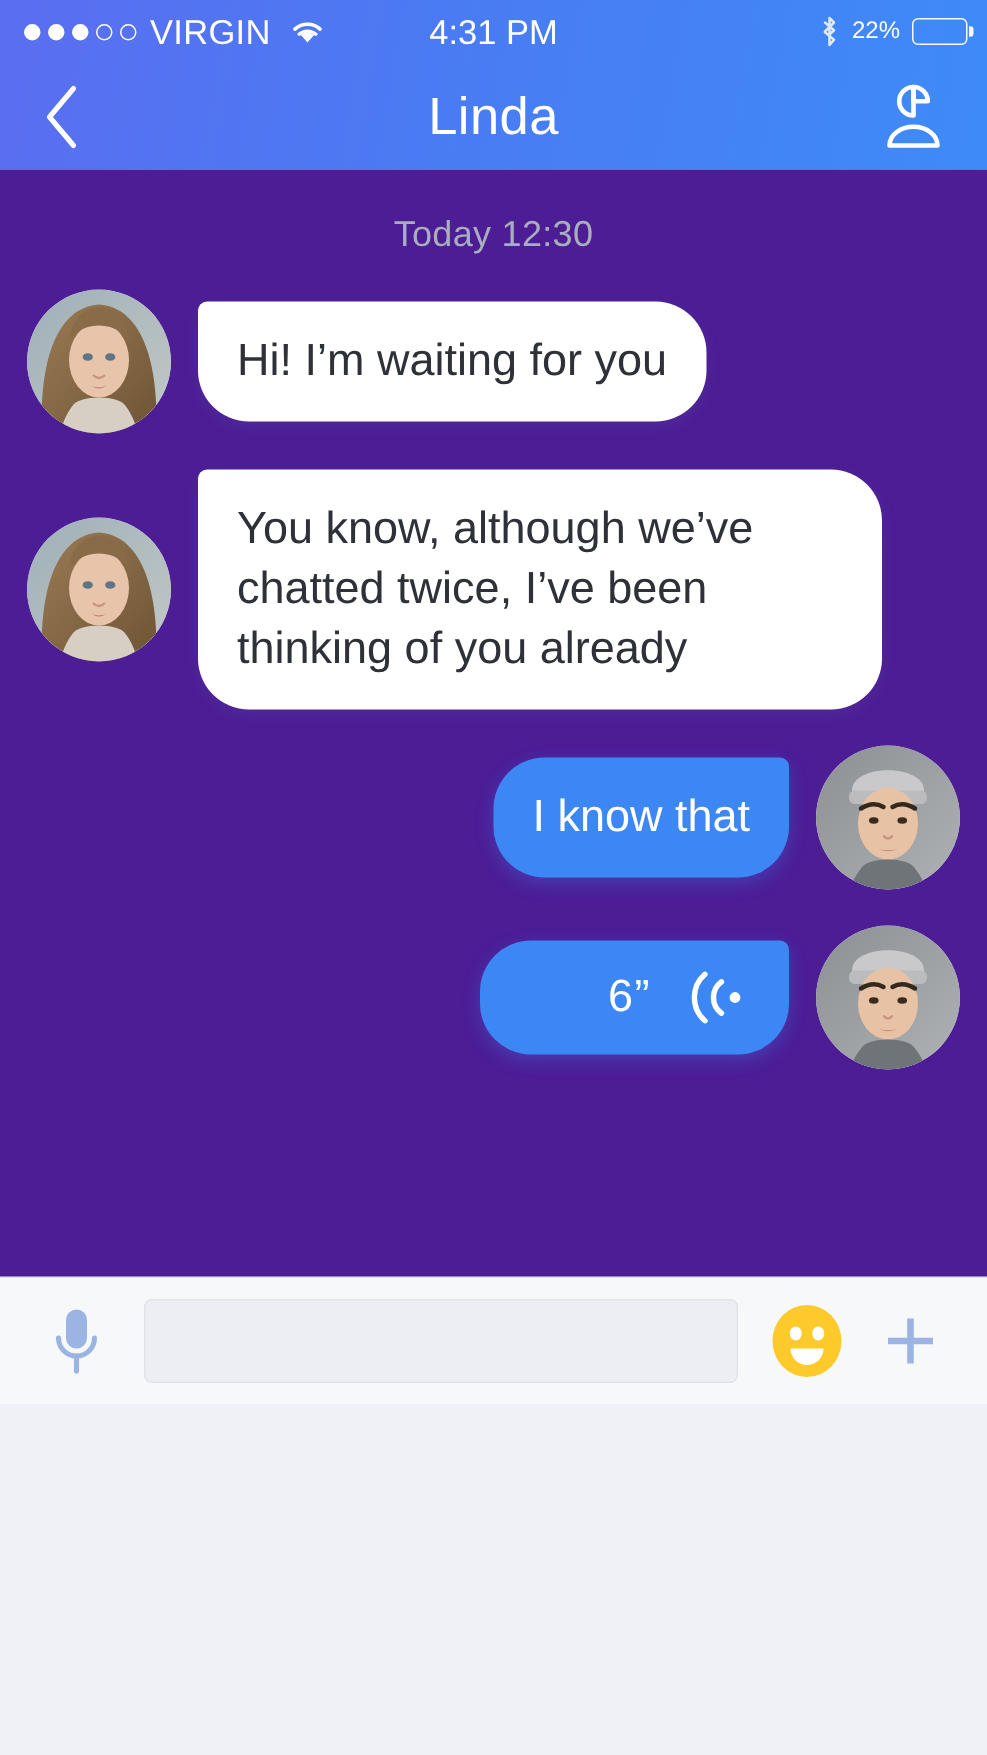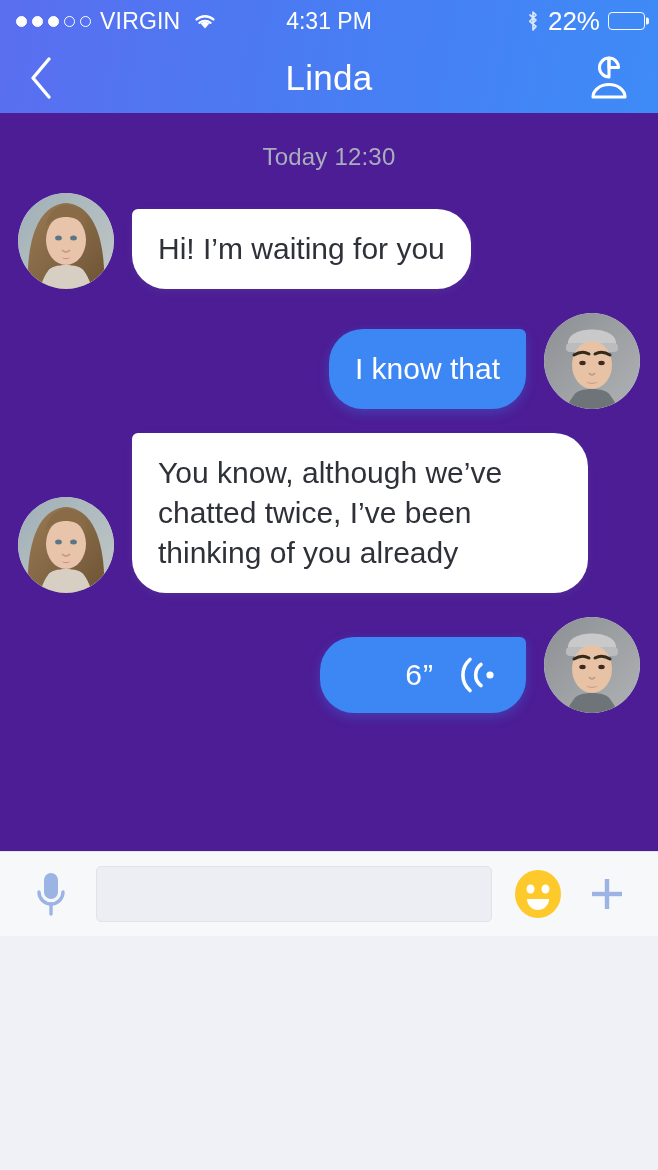--- a/index.html
+++ b/index.html
@@ -77,21 +77,21 @@
   }
   .sb-right {
     margin-left: auto;
     display: flex;
     align-items: center;
     gap: 8px;
     position: relative;
     z-index: 2;
   }
   .bt { display: flex; align-items: center; }
-  .batt-pct { font-size: 26px; color: #ffffff; }
+  .batt-pct { font-size: 16px; color: #ffffff; }
   .battery {
     width: 37px;
     height: 18px;
     border: 1.8px solid rgba(255,255,255,0.95);
     border-radius: 4px;
     position: relative;
     box-sizing: border-box;
     padding: 2px;
   }
   .battery::after {
@@ -158,21 +158,21 @@
   }
   .daystamp {
     text-align: center;
     color: #a9aebd;
     font-size: 24px;
     margin-bottom: 22px;
     letter-spacing: 0.2px;
   }
   .row {
     display: flex;
-    align-items: flex-end;
+    align-items: center;
     padding: 0 18px;
     margin-bottom: 24px;
   }
   .row.out { justify-content: flex-end; }
 
   .avatar {
     width: 96px;
     height: 96px;
     border-radius: 50%;
     flex: 0 0 96px;
@@ -363,20 +363,39 @@
             <ellipse cx="55.5" cy="45" rx="3.4" ry="2.5" fill="#5c7687"></ellipse>
             <path d="M44 57 q4 4 8 0" stroke="#c79480" stroke-width="1.6" fill="none"></path>
             <path d="M43 64 q5 4 10 0 q-5 2.5 -10 0 Z" fill="#c4727a"></path>
             <path d="M30 78 C34 70 62 70 66 78 C72 86 74 96 74 96 L22 96 C22 96 24 86 30 78 Z" fill="#d8cfc4"></path>
           </g>
         </svg>
       </div>
       <div class="bubble in">Hi! I’m waiting for you</div>
     </div>
 
+    <div class="row in">
+      <div class="avatar">
+        <svg viewBox="0 0 96 96">
+          <g clip-path="url(#c1)">
+            <rect width="96" height="96" fill="url(#bg1)"></rect>
+            <path d="M10 96 C8 52 18 12 48 10 C78 12 88 52 86 96 Z" fill="url(#hair1)"></path>
+            <ellipse cx="48" cy="47" rx="20" ry="25" fill="#e8c4ab"></ellipse>
+            <path d="M28 34 C30 18 40 12 48 12 C56 12 66 18 68 34 C62 26 54 24 48 24 C42 24 34 26 28 34 Z" fill="#8a6b47"></path>
+            <ellipse cx="40.5" cy="45" rx="3.4" ry="2.5" fill="#5c7687"></ellipse>
+            <ellipse cx="55.5" cy="45" rx="3.4" ry="2.5" fill="#5c7687"></ellipse>
+            <path d="M44 57 q4 4 8 0" stroke="#c79480" stroke-width="1.6" fill="none"></path>
+            <path d="M43 64 q5 4 10 0 q-5 2.5 -10 0 Z" fill="#c4727a"></path>
+            <path d="M30 78 C34 70 62 70 66 78 C72 86 74 96 74 96 L22 96 C22 96 24 86 30 78 Z" fill="#d8cfc4"></path>
+          </g>
+        </svg>
+      </div>
+      <div class="bubble in">You know, although we’ve chatted twice, I’ve been thinking of you already</div>
+    </div>
+
     <div class="row out">
       <div class="bubble out">I know that</div>
       <div class="avatar">
         <svg viewBox="0 0 96 96">
           <defs>
             <clipPath id="c2">
                 <circle cx="48" cy="48" r="48"></circle>
               </clipPath>
             <linearGradient id="bg2" x1="0" y1="0" x2="1" y2="1">
               <stop offset="0" stop-color="#8c9094"></stop>
@@ -393,39 +412,20 @@
             <ellipse cx="38.5" cy="50" rx="3.2" ry="2.2" fill="#3a2b20"></ellipse>
             <ellipse cx="57.5" cy="50" rx="3.2" ry="2.2" fill="#3a2b20"></ellipse>
             <path d="M45 60 q3 4 6 0" stroke="#c79480" stroke-width="1.6" fill="none"></path>
             <path d="M42 69 q6 3 12 0 q-6 2 -12 0 Z" fill="#b86e6c"></path>
             <path d="M30 82 C34 74 62 74 66 82 C72 90 74 96 74 96 L22 96 C22 96 24 90 30 82 Z" fill="#6f7478"></path>
           </g>
         </svg>
       </div>
     </div>
 
-    <div class="row in">
-      <div class="avatar">
-        <svg viewBox="0 0 96 96">
-          <g clip-path="url(#c1)">
-            <rect width="96" height="96" fill="url(#bg1)"></rect>
-            <path d="M10 96 C8 52 18 12 48 10 C78 12 88 52 86 96 Z" fill="url(#hair1)"></path>
-            <ellipse cx="48" cy="47" rx="20" ry="25" fill="#e8c4ab"></ellipse>
-            <path d="M28 34 C30 18 40 12 48 12 C56 12 66 18 68 34 C62 26 54 24 48 24 C42 24 34 26 28 34 Z" fill="#8a6b47"></path>
-            <ellipse cx="40.5" cy="45" rx="3.4" ry="2.5" fill="#5c7687"></ellipse>
-            <ellipse cx="55.5" cy="45" rx="3.4" ry="2.5" fill="#5c7687"></ellipse>
-            <path d="M44 57 q4 4 8 0" stroke="#c79480" stroke-width="1.6" fill="none"></path>
-            <path d="M43 64 q5 4 10 0 q-5 2.5 -10 0 Z" fill="#c4727a"></path>
-            <path d="M30 78 C34 70 62 70 66 78 C72 86 74 96 74 96 L22 96 C22 96 24 86 30 78 Z" fill="#d8cfc4"></path>
-          </g>
-        </svg>
-      </div>
-      <div class="bubble in">You know, although we’ve chatted twice, I’ve been thinking of you already</div>
-    </div>
-
     <div class="row out">
       <div class="bubble out voice">
         <span class="voice-dur">6”</span>
         <span class="voice-wave">
           <svg width="44" height="38" viewBox="0 0 44 38">
             <circle cx="34" cy="19" r="3.6" fill="#ffffff"></circle>
             <path d="M25 8.5 a13 13 0 0 0 0 21" stroke="#ffffff" stroke-width="3.6" fill="none" stroke-linecap="round"></path>
             <path d="M14 3.5 a20.5 20.5 0 0 0 0 31" stroke="#ffffff" stroke-width="3.6" fill="none" stroke-linecap="round"></path>
           </svg>
         </span>

